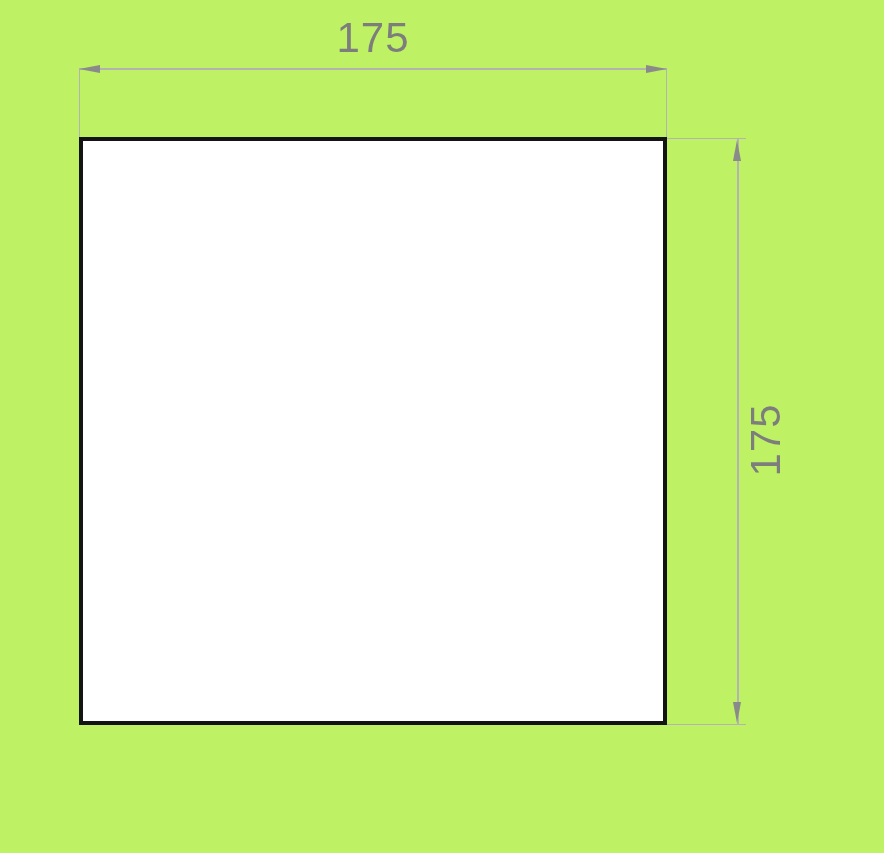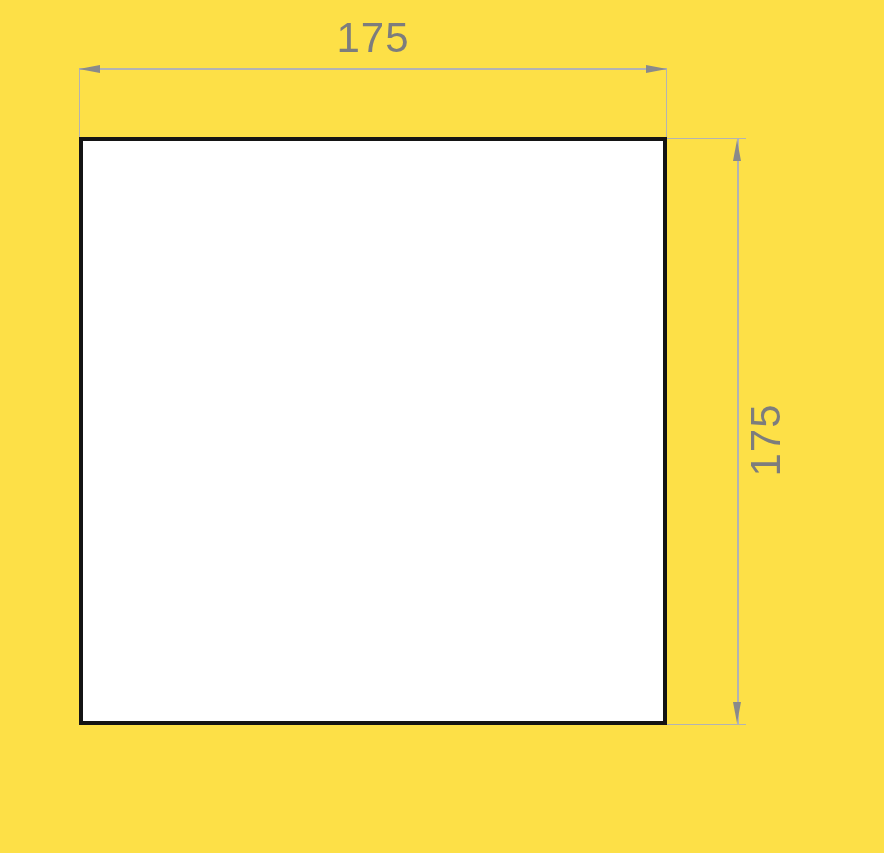--- a/index.html
+++ b/index.html
@@ -5,21 +5,21 @@
   html, body {
     margin: 0;
     padding: 0;
     background: #ffffff;
     font-family: "Liberation Sans", "DejaVu Sans", sans-serif;
   }
   .canvas {
     position: relative;
     width: 884px;
     height: 853px;
-    background: #fde047;
+    background: #bef264;
     overflow: hidden;
   }
   
   .square-outline {
     position: absolute;
     left: 79px;
     top: 137px;
     width: 588px;
     height: 588px;
     box-sizing: border-box;

